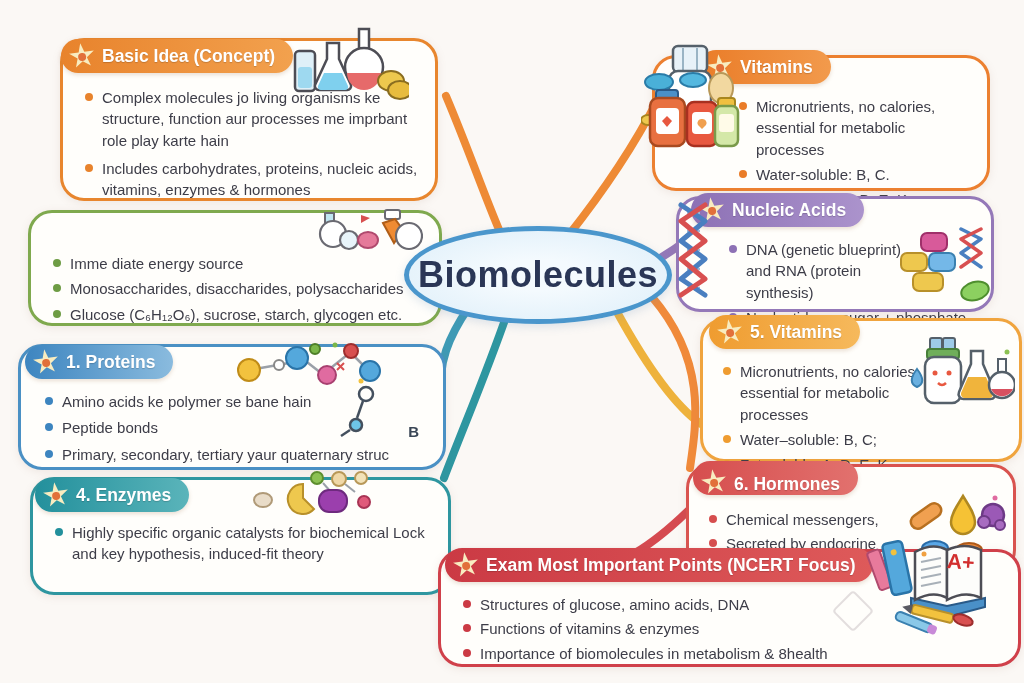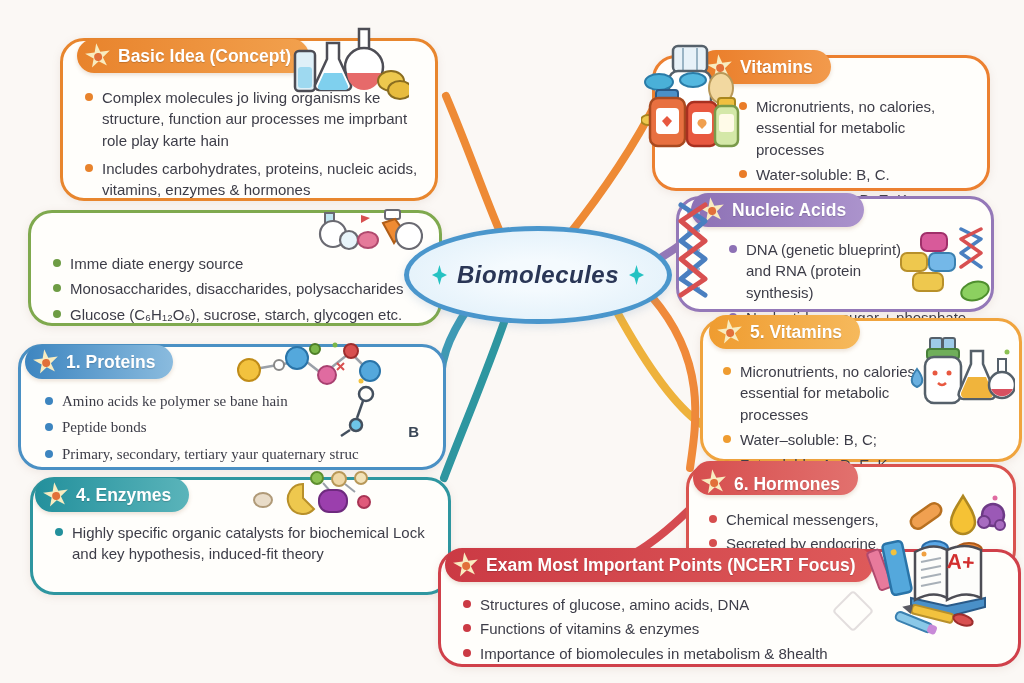--- a/index.html
+++ b/index.html
@@ -28,29 +28,29 @@
     clip-path:polygon(50% 0%,61% 35%,98% 35%,68% 57%,79% 91%,50% 70%,21% 91%,32% 57%,2% 35%,39% 35%);
   }
   .star i { position:absolute; left:9px; top:10px; width:8px; height:8px; border-radius:50%; background:#e2703a; }
   .bullets { list-style:none; margin:0; }
   .bullets li { display:flex; gap:9px; font-size:15px; color:#3d3d48; line-height:1.42; margin-bottom:7px; }
   .bullets .dot { flex:none; width:8px; height:8px; border-radius:50%; background:var(--c); margin-top:6px; }
   .ico { position:absolute; z-index:4; }
 
   
   .b-basic   { left:60px;  top:38px;  width:372px; height:157px; --c:#e8832c; --c2:#f2a14e; border-color:#e8862e; }
-  .b-basic   .hdr { left:-2px; top:-2px;margin-left:16px; }
+  .b-basic   .hdr { left:-2px; top:-2px; }
   .b-basic   .bullets { padding:46px 16px 8px 22px; }
   .b-carbs   { left:28px;  top:210px; width:408px; height:110px; --c:#6e9c44; --c2:#a8c87e; border-color:#7fa94e; }
   .b-carbs   .hdr { left:2px; top:-2px; }
   .b-carbs   .bullets { padding:40px 10px 8px 22px; }
   .b-carbs   .bullets li { margin-bottom:4px; }
   .b-prot    { left:18px;  top:344px; width:422px; height:120px; --c:#3d85c0; --c2:#8abbde; border-color:#4a90c4; }
   .b-prot    .hdr { left:4px; top:-2px; }
-  .b-prot    .bullets { padding:44px 14px 8px 24px;font-family:Liberation Serif, serif; }
+  .b-prot    .bullets { padding:44px 14px 8px 24px; }
   .b-prot    .bullets li { margin-bottom:5px; }
   .b-enz     { left:30px;  top:477px; width:415px; height:112px; --c:#23909c; --c2:#5ab4ba; border-color:#2e96a0; }
   .b-enz     .hdr { left:2px; top:-2px; }
   .b-enz     .bullets { padding:42px 14px 8px 22px; }
   .b-vit     { left:652px; top:55px;  width:332px; height:130px; --c:#ea7c28; --c2:#f29a4c; border-color:#ec8030; }
   .b-vit     .hdr { left:44px; top:-8px; }
   .b-vit     .bullets { padding:38px 10px 8px 84px; }
   .b-vit     .bullets li { margin-bottom:4px; }
   .b-nuc     { left:676px; top:196px; width:312px; height:110px; --c:#8d71b5; --c2:#ab93cc; border-color:#9478b8; }
   .b-nuc     .hdr { left:12px; top:-6px; }
@@ -72,21 +72,21 @@
     border:2px solid #e3dede; transform:rotate(45deg); border-radius:4px; }
 
   
   .center {
     position:absolute; left:404px; top:226px; width:258px; height:88px; z-index:5;
     background:radial-gradient(ellipse at center, #f4fafe 25%, #ddeef9 100%);
     border:5px solid #4a96cc; border-radius:50%;
     display:flex; align-items:center; justify-content:center; gap:10px;
     box-shadow:0 3px 10px rgba(100,140,180,.20);
   }
-  .center .label { font-size:24px; font-weight:bold; color:#2a3656; letter-spacing:.5px;font-style:italic; }
+  .center .label { font-size:36px; font-weight:bold; color:#2a3656; letter-spacing:.5px; }
   .sparkle { width:15px; height:20px; background:#25c2c2;
     clip-path:polygon(50% 0,64% 36%,100% 50%,64% 64%,50% 100%,36% 64%,0 50%,36% 36%); }
 
   .sketch-label { position:absolute; font-weight:bold; color:#3a4656; z-index:5; }
   #prot-b { right:24px; top:76px; font-size:15px; }
   #grade  { right:44px; top:-2px;  font-size:21px; color:#d22f2f; transform:rotate(4deg); }
 </style>
 </head>
 <body>
 

